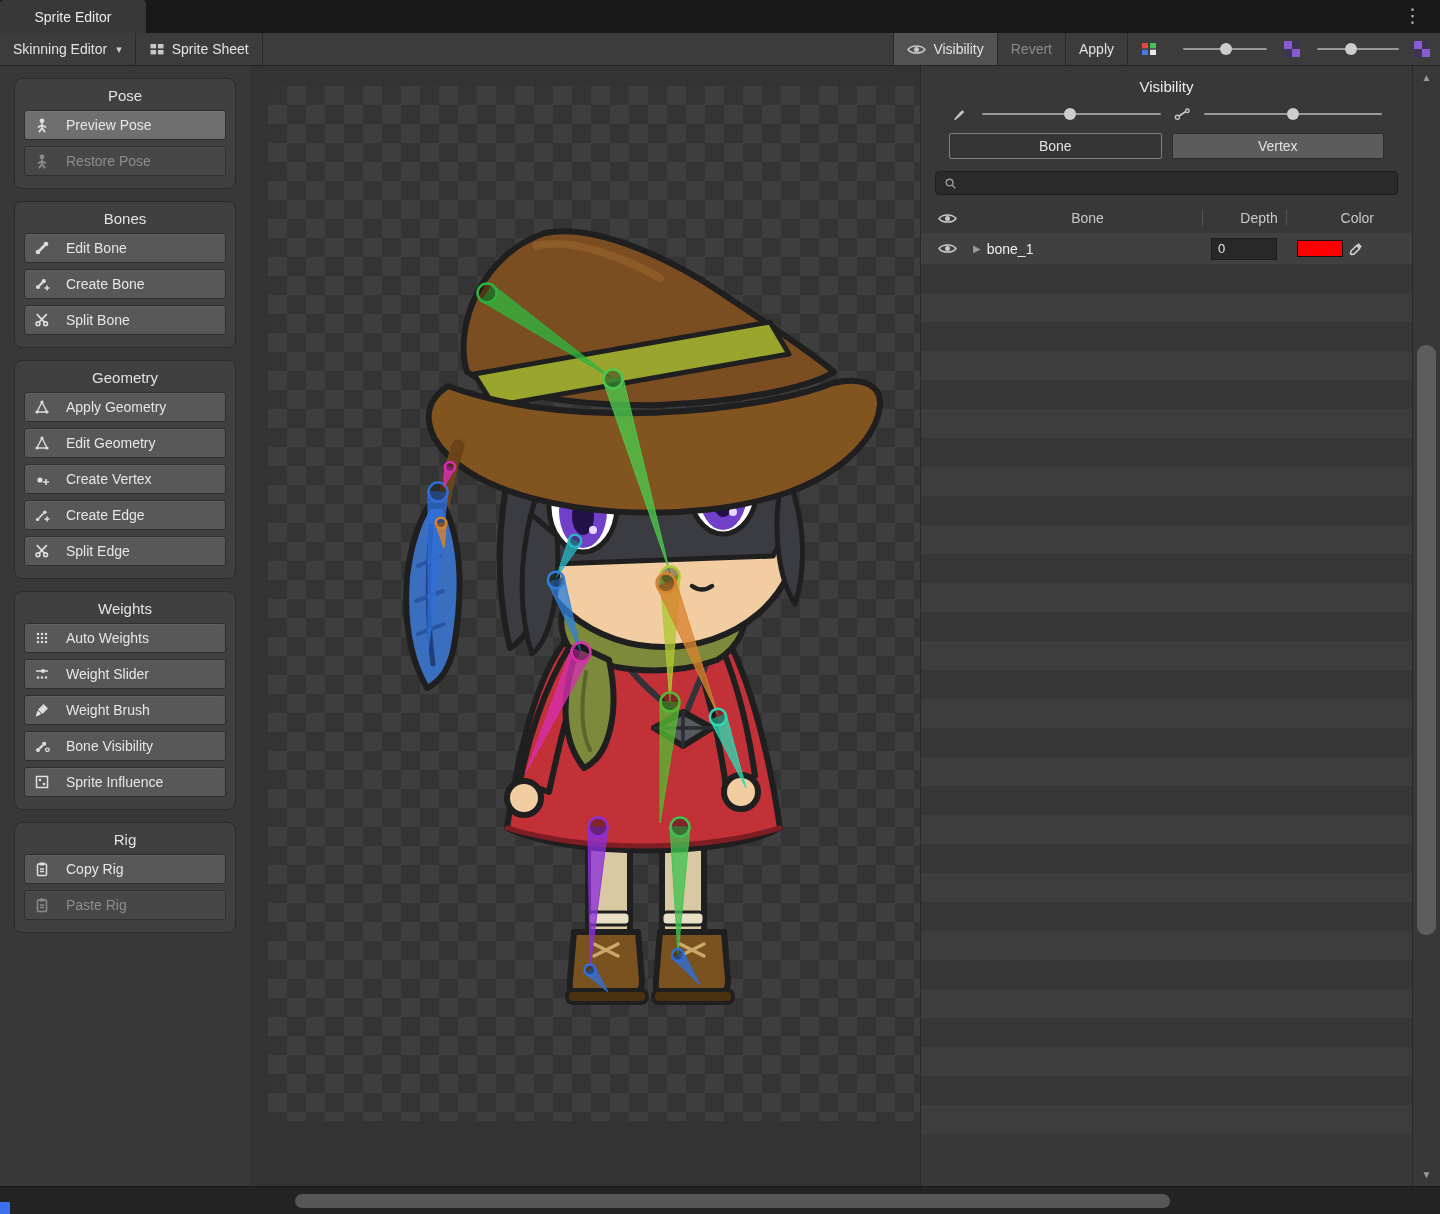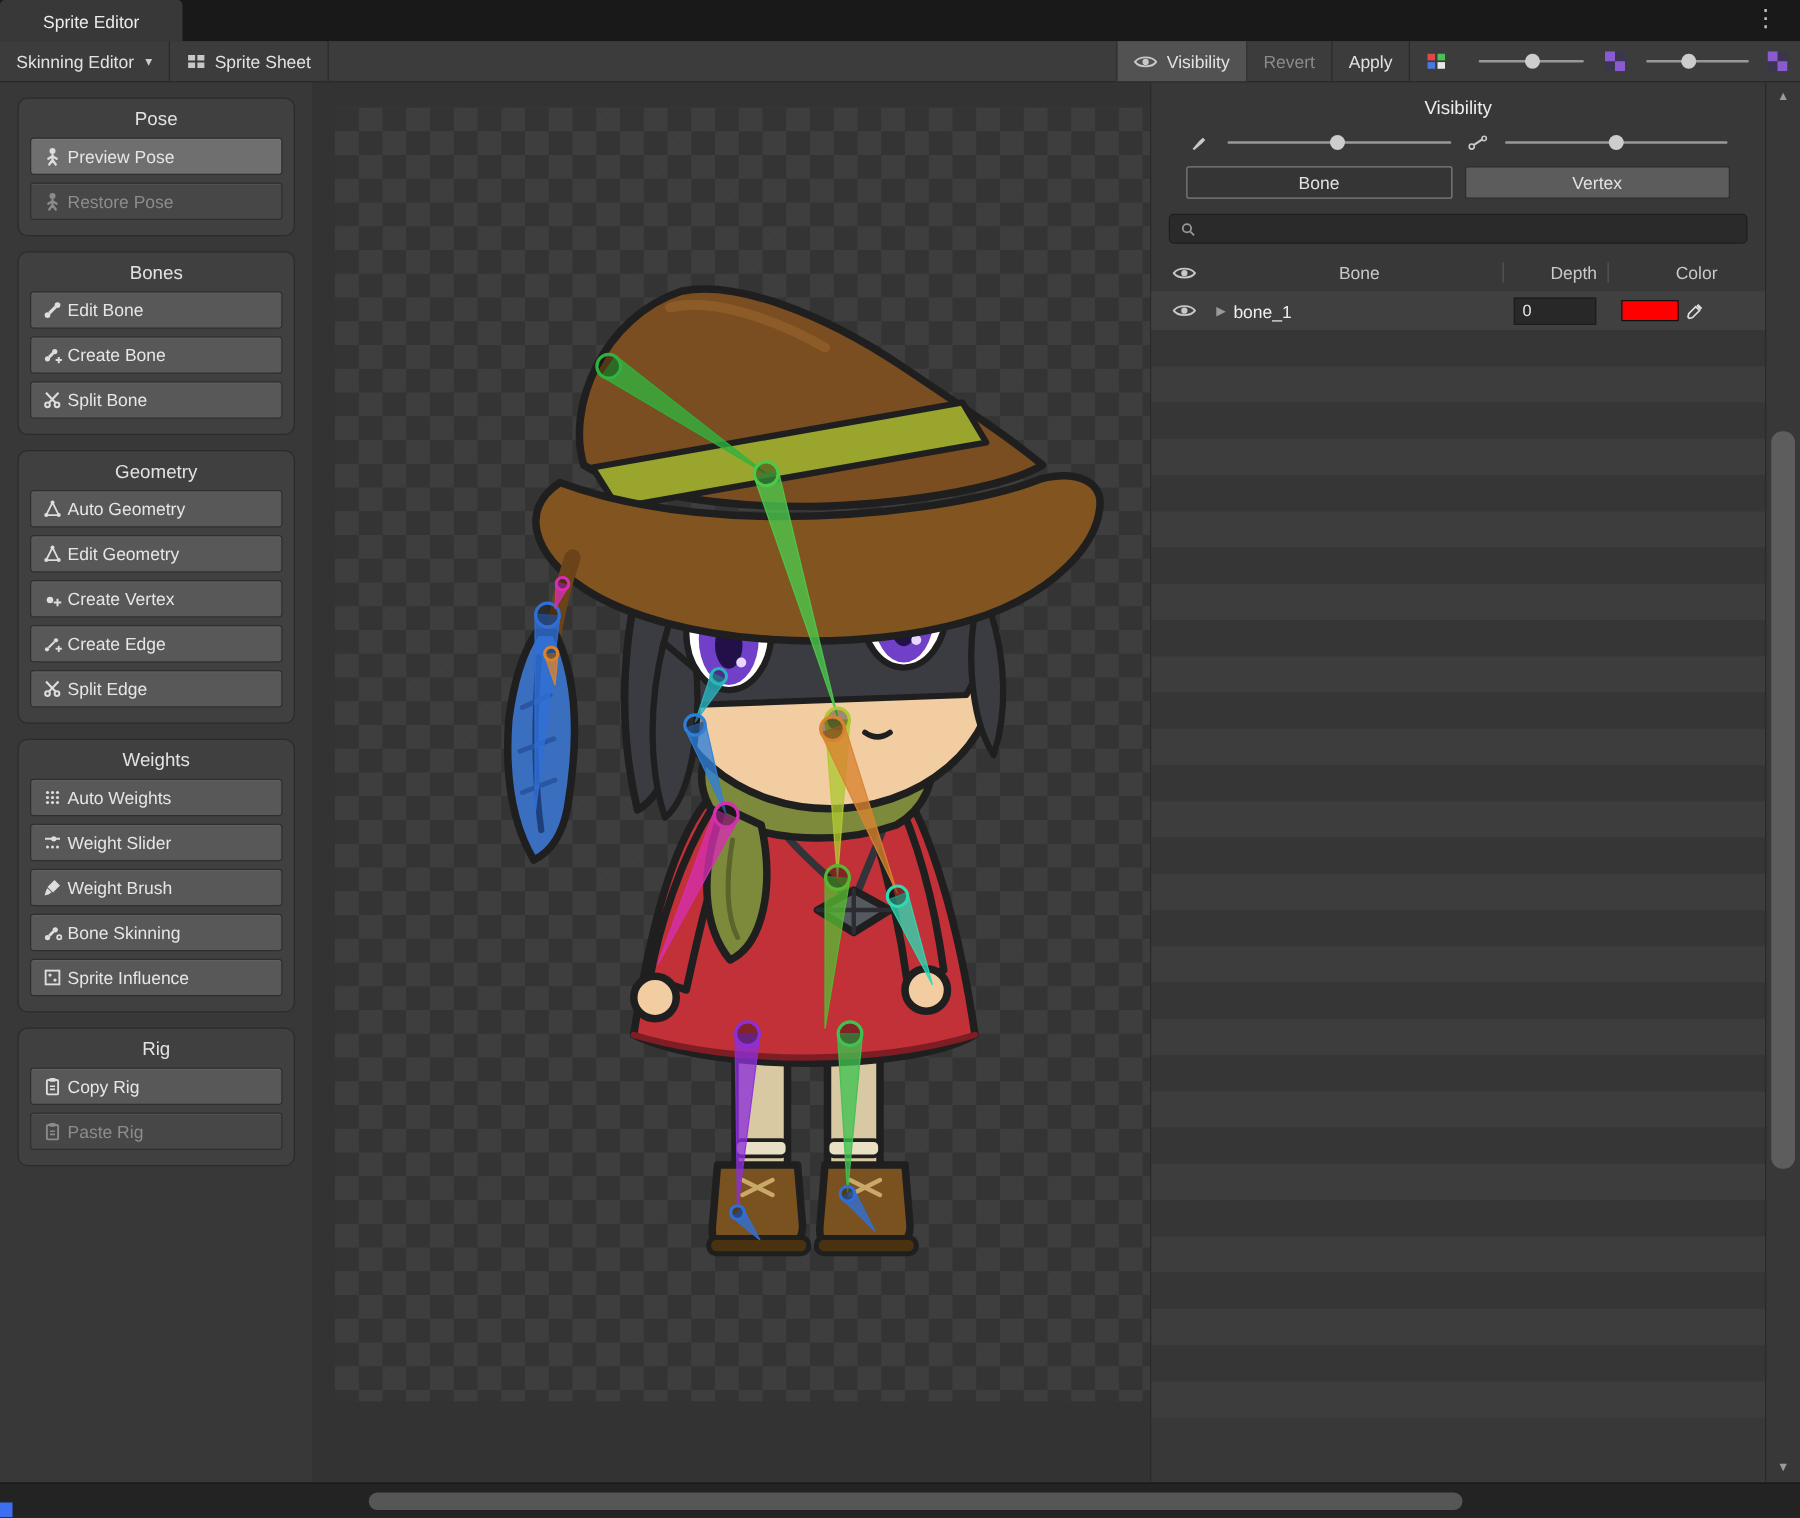--- a/index.html
+++ b/index.html
@@ -32,21 +32,21 @@
   .ic svg { width:100%; height:100%; }
   .ic-wide { width:19px; height:13px; }
   .slider { position:relative; height:14px; }
   .slider .track { position:absolute; left:0; right:0; top:6px; height:2px; background:#999; border-radius:1px; }
   .slider .knob { position:absolute; top:1px; width:12px; height:12px; border-radius:50%; background:#cdcdcd; }
   
   .sidebar { position:absolute; left:0; top:66px; width:250px; bottom:28px; background:#383838; }
   .group { background:#404040; border:1px solid #2b2b2b; border-radius:8px; margin:12px 14px; padding-bottom:6px; }
   .group h3 { font-size:15px; font-weight:normal; color:#e2e2e2; text-align:center; margin:8px 0 4px; }
   .btn {
-    display:flex; align-items:center; gap:4px; height:30px; margin:6px 9px; padding:0 9px;
+    display:flex; align-items:center; gap:16px; height:30px; margin:6px 9px; padding:0 9px;
     background:#585858; border:1px solid #2f2f2f; border-radius:3px; color:#e6e6e6;
     box-shadow:inset 0 1px 0 rgba(255,255,255,.05); cursor:default; white-space:nowrap;
   }
   .btn.active { background:#6f6f6f; }
   .btn.disabled { background:#474747; color:#8d8d8d; }
   .btn.disabled .ic { opacity:.45; }
   
   .canvas { position:absolute; left:250px; top:66px; width:670px; bottom:28px; background:#333; overflow:hidden; }
   .checker {
     position:absolute; left:18px; top:20px; width:652px; height:1035px;
@@ -262,21 +262,21 @@
       <h3>Geometry</h3>
       <div class="btn">
         <span class="ic">
             <svg viewBox="0 0 16 16">
               <path d="M3 13 L8 3 L13 13 Z M3 13 L13 13" fill="none" stroke="#ddd" stroke-width="1.4"></path>
               <circle cx="3" cy="13" r="1.6" fill="#ddd"></circle>
               <circle cx="8" cy="3" r="1.6" fill="#ddd"></circle>
               <circle cx="13" cy="13" r="1.6" fill="#ddd"></circle>
             </svg>
           </span>
-        <span>Auto Geometry</span>
+        <span>Apply Geometry</span>
       </div>
       <div class="btn">
         <span class="ic">
             <svg viewBox="0 0 16 16">
               <path d="M3 13 L8 3 L13 13 Z M3 13 L13 13" fill="none" stroke="#ddd" stroke-width="1.4"></path>
               <circle cx="3" cy="13" r="1.6" fill="#ddd"></circle>
               <circle cx="8" cy="3" r="1.6" fill="#ddd"></circle>
               <circle cx="13" cy="13" r="1.6" fill="#ddd"></circle>
             </svg>
           </span>
@@ -354,21 +354,21 @@
       </div>
       <div class="btn">
         <span class="ic">
             <svg viewBox="0 0 16 16">
               <circle cx="4" cy="12" r="2.1" fill="#ddd"></circle>
               <circle cx="10.2" cy="5.8" r="2.1" fill="#ddd"></circle>
               <path d="M5.4 10.6 L8.8 7.2" stroke="#ddd" stroke-width="2.3"></path>
               <circle cx="13.4" cy="11.8" r="1.7" fill="none" stroke="#ddd" stroke-width="1.4"></circle>
             </svg>
           </span>
-        <span>Bone Skinning</span>
+        <span>Bone Visibility</span>
       </div>
       <div class="btn">
         <span class="ic">
             <svg viewBox="0 0 16 16">
               <rect x="2.5" y="2.5" width="11" height="11" fill="none" stroke="#ddd" stroke-width="1.5"></rect>
               <circle cx="6" cy="6" r="1.3" fill="#ddd"></circle>
               <circle cx="10" cy="10" r="1.3" fill="#ddd"></circle>
             </svg>
           </span>
         <span>Sprite Influence</span>

